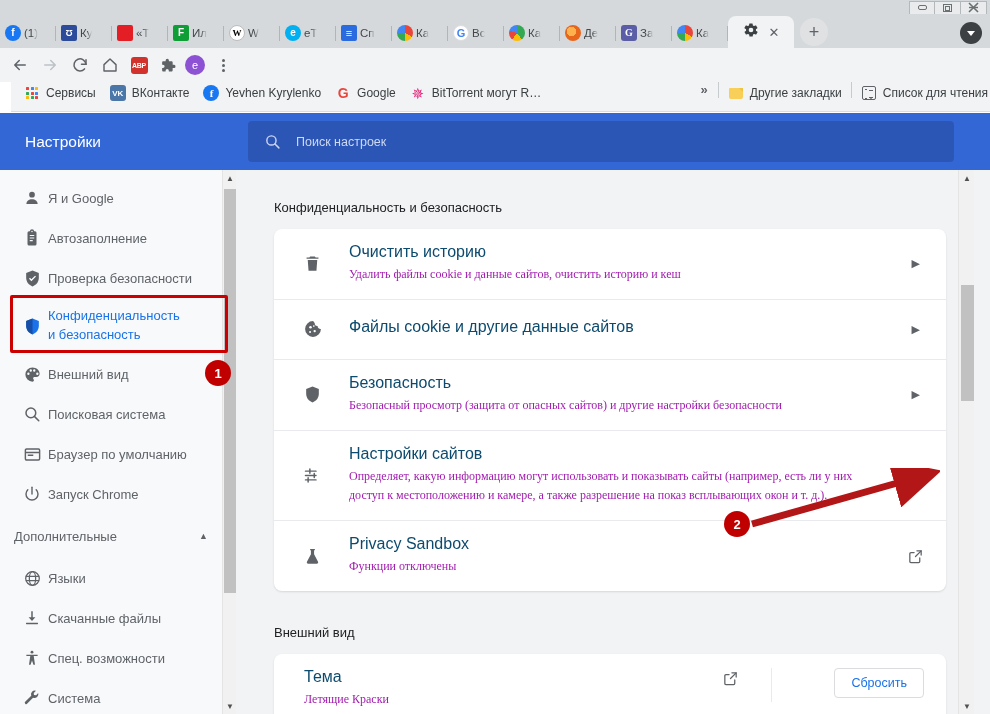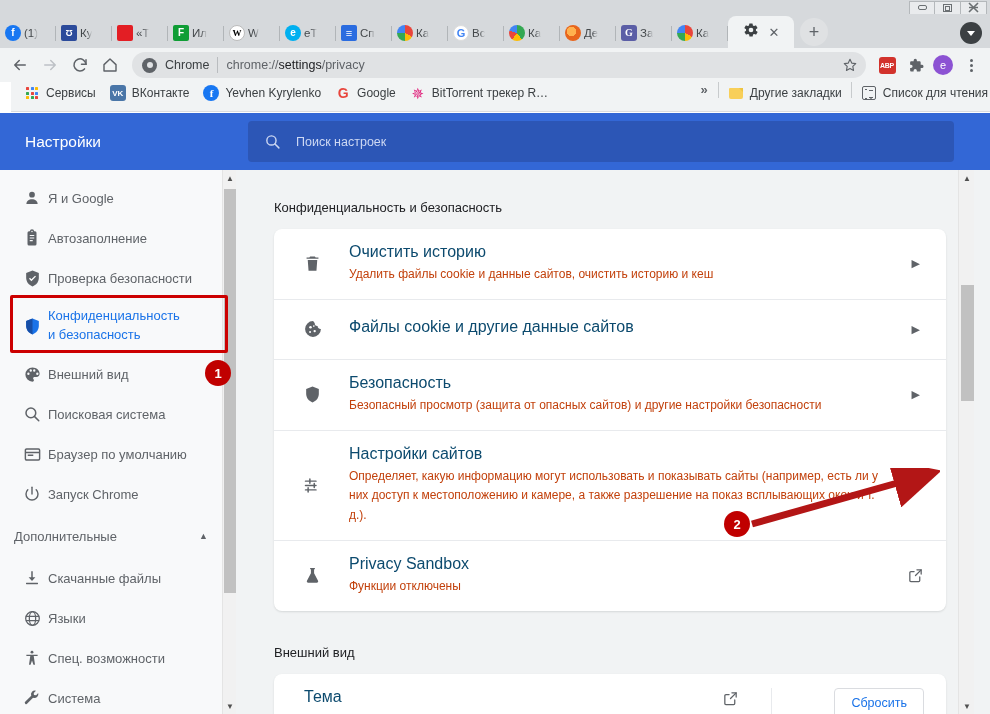--- a/index.html
+++ b/index.html
@@ -269,21 +269,21 @@
     border-top: 1px solid #e8eaed;
   }
   .row:first-child { border-top: none; }
   .row-ico {
     width: 21px; height: 21px; flex: 0 0 21px;
     display: flex; align-items: center; justify-content: center;
     color: #5f6368;
   }
   .row-text { flex: 1 1 auto; min-width: 0; }
   .row-title { font-size: 16px; color: #0c4a6e; margin-bottom: 4px; }
-  .row-sub { font-size: 12px; color: #c2410c; line-height: 1.65; }
+  .row-sub { font-size: 12px; color: #a21caf; line-height: 1.65; font-family: Liberation Serif, serif; }
   .row-arrow { font-size: 11px; color: #5f6368; flex: 0 0 auto; padding-right: 4px; }
   .row-ext { flex: 0 0 auto; color: #5f6368; display: flex; align-items: center; }
   .reset-btn {
     flex: 0 0 auto; margin-left: 18px;
     padding: 7px 16px; border-radius: 4px;
     border: 1px solid #dadce0; background: #fff;
     color: #1a73e8; font-size: 12.5px;
     font-family: "Liberation Sans", sans-serif;
   }
   .row-divider-left { border-left: 1px solid #e8eaed; padding-left: 18px; margin-left: 6px; height: 34px; }
@@ -419,31 +419,20 @@
       <path d="M20 11a8 8 0 10-2 6.2"></path>
         <path d="M20 5v6h-6"></path>
     </svg>
   </div>
   <div class="nav-btn">
     <svg width="18" height="18" viewBox="0 0 24 24" fill="none" stroke="#5f6368" stroke-width="1.9" stroke-linejoin="round">
       <path d="M4 11.5L12 4l8 7.5V20H4z"></path>
     </svg>
   </div>
 
-  <div class="omnibox">
-    <span class="omni-chrome-icon"></span>
-    <span class="omni-scheme">Chrome</span>
-    <span class="omni-sep"></span>
-    <span class="omni-url"><span>chrome://</span><b>settings</b><span>/privacy</span></span>
-    <span class="omni-star">
-      <svg width="16" height="16" viewBox="0 0 24 24" fill="none" stroke="#5f6368" stroke-width="1.7" stroke-linejoin="round">
-        <path d="M12 3.5l2.6 5.6 6 .8-4.4 4.2 1.1 6-5.3-2.9-5.3 2.9 1.1-6L3.4 9.9l6-.8z"></path>
-      </svg>
-    </span>
-  </div>
 
   <div class="tb-icon">
     <span class="abp-badge">ABP</span>
   </div>
   <div class="tb-icon">
     <svg width="17" height="17" viewBox="0 0 24 24" fill="#5f6368">
       <path d="M20.5 11h-1.2V7.8c0-1-.8-1.8-1.8-1.8H14V4.8a2.3 2.3 0 10-4.6 0V6H6.2c-1 0-1.8.8-1.8 1.8v3h1.2a2.3 2.3 0 110 4.6H4.4v3.3c0 1 .8 1.8 1.8 1.8h3.1v-1.2a2.3 2.3 0 114.6 0v1.2h3.6c1 0 1.8-.8 1.8-1.8v-3.2h1.2a2.3 2.3 0 100-4.5z"></path>
     </svg>
   </div>
   <div class="tb-icon">
@@ -490,21 +479,21 @@
   <div class="bm">
     <span class="bm-ico">
       <span style="width:16px;height:16px;color:#e8453c;font-size:14px;display:flex;align-items:center;justify-content:center;font-weight:bold">G</span>
     </span>
     <span>Google</span>
   </div>
   <div class="bm">
     <span class="bm-ico">
       <span style="width:15px;height:15px;color:#e0217b;font-size:15px;line-height:1;display:flex;align-items:center;justify-content:center">✵</span>
     </span>
-    <span>BitTorrent трекер R…</span>
+    <span>BitTorrent могут R…</span>
   </div>
 
   <div class="bm-spacer"></div>
   <span class="bm-chev">»</span>
   <span class="bm-div"></span>
   <div class="bm">
     <span class="bm-ico">
         <span class="folder-ico"></span>
       </span>
     <span>Другие закладки</span>
@@ -611,37 +600,37 @@
       <span class="ni-label">Запуск Chrome</span>
     </div>
 
     <div class="nav-group-title">
       <span>Дополнительные</span>
       <span class="caret-up">▲</span>
     </div>
 
     <div class="nav-item">
       <span class="ni-ico">
-        <svg width="18" height="18" viewBox="0 0 24 24" fill="#5f6368">
-            <path d="M11 3h2v8h3.5L12 16 7.5 11H11z"></path>
-            <rect x="4" y="18.2" width="16" height="2" rx="0.6"></rect>
-          </svg>
-      </span>
-      <span class="ni-label">Скачанные файлы</span>
-    </div>
-
-    <div class="nav-item">
-      <span class="ni-ico">
         <svg width="19" height="19" viewBox="0 0 24 24" fill="none" stroke="#5f6368" stroke-width="1.6">
             <circle cx="12" cy="12" r="8.6"></circle>
             <ellipse cx="12" cy="12" rx="4" ry="8.6"></ellipse>
             <path d="M3.7 9.3h16.6M3.7 14.7h16.6"></path>
           </svg>
       </span>
       <span class="ni-label">Языки</span>
+    </div>
+
+    <div class="nav-item">
+      <span class="ni-ico">
+        <svg width="18" height="18" viewBox="0 0 24 24" fill="#5f6368">
+            <path d="M11 3h2v8h3.5L12 16 7.5 11H11z"></path>
+            <rect x="4" y="18.2" width="16" height="2" rx="0.6"></rect>
+          </svg>
+      </span>
+      <span class="ni-label">Скачанные файлы</span>
     </div>
 
     <div class="nav-item">
       <span class="ni-ico">
         <svg width="18" height="18" viewBox="0 0 24 24" fill="#5f6368">
             <circle cx="12" cy="4.2" r="1.9"></circle>
             <path d="M4.5 7.5h15v1.9h-5.2L16 21h-2.1L12 15.2 10.1 21H8l1.7-11.6H4.5z"></path>
           </svg>
       </span>
       <span class="ni-label">Спец. возможности</span>

